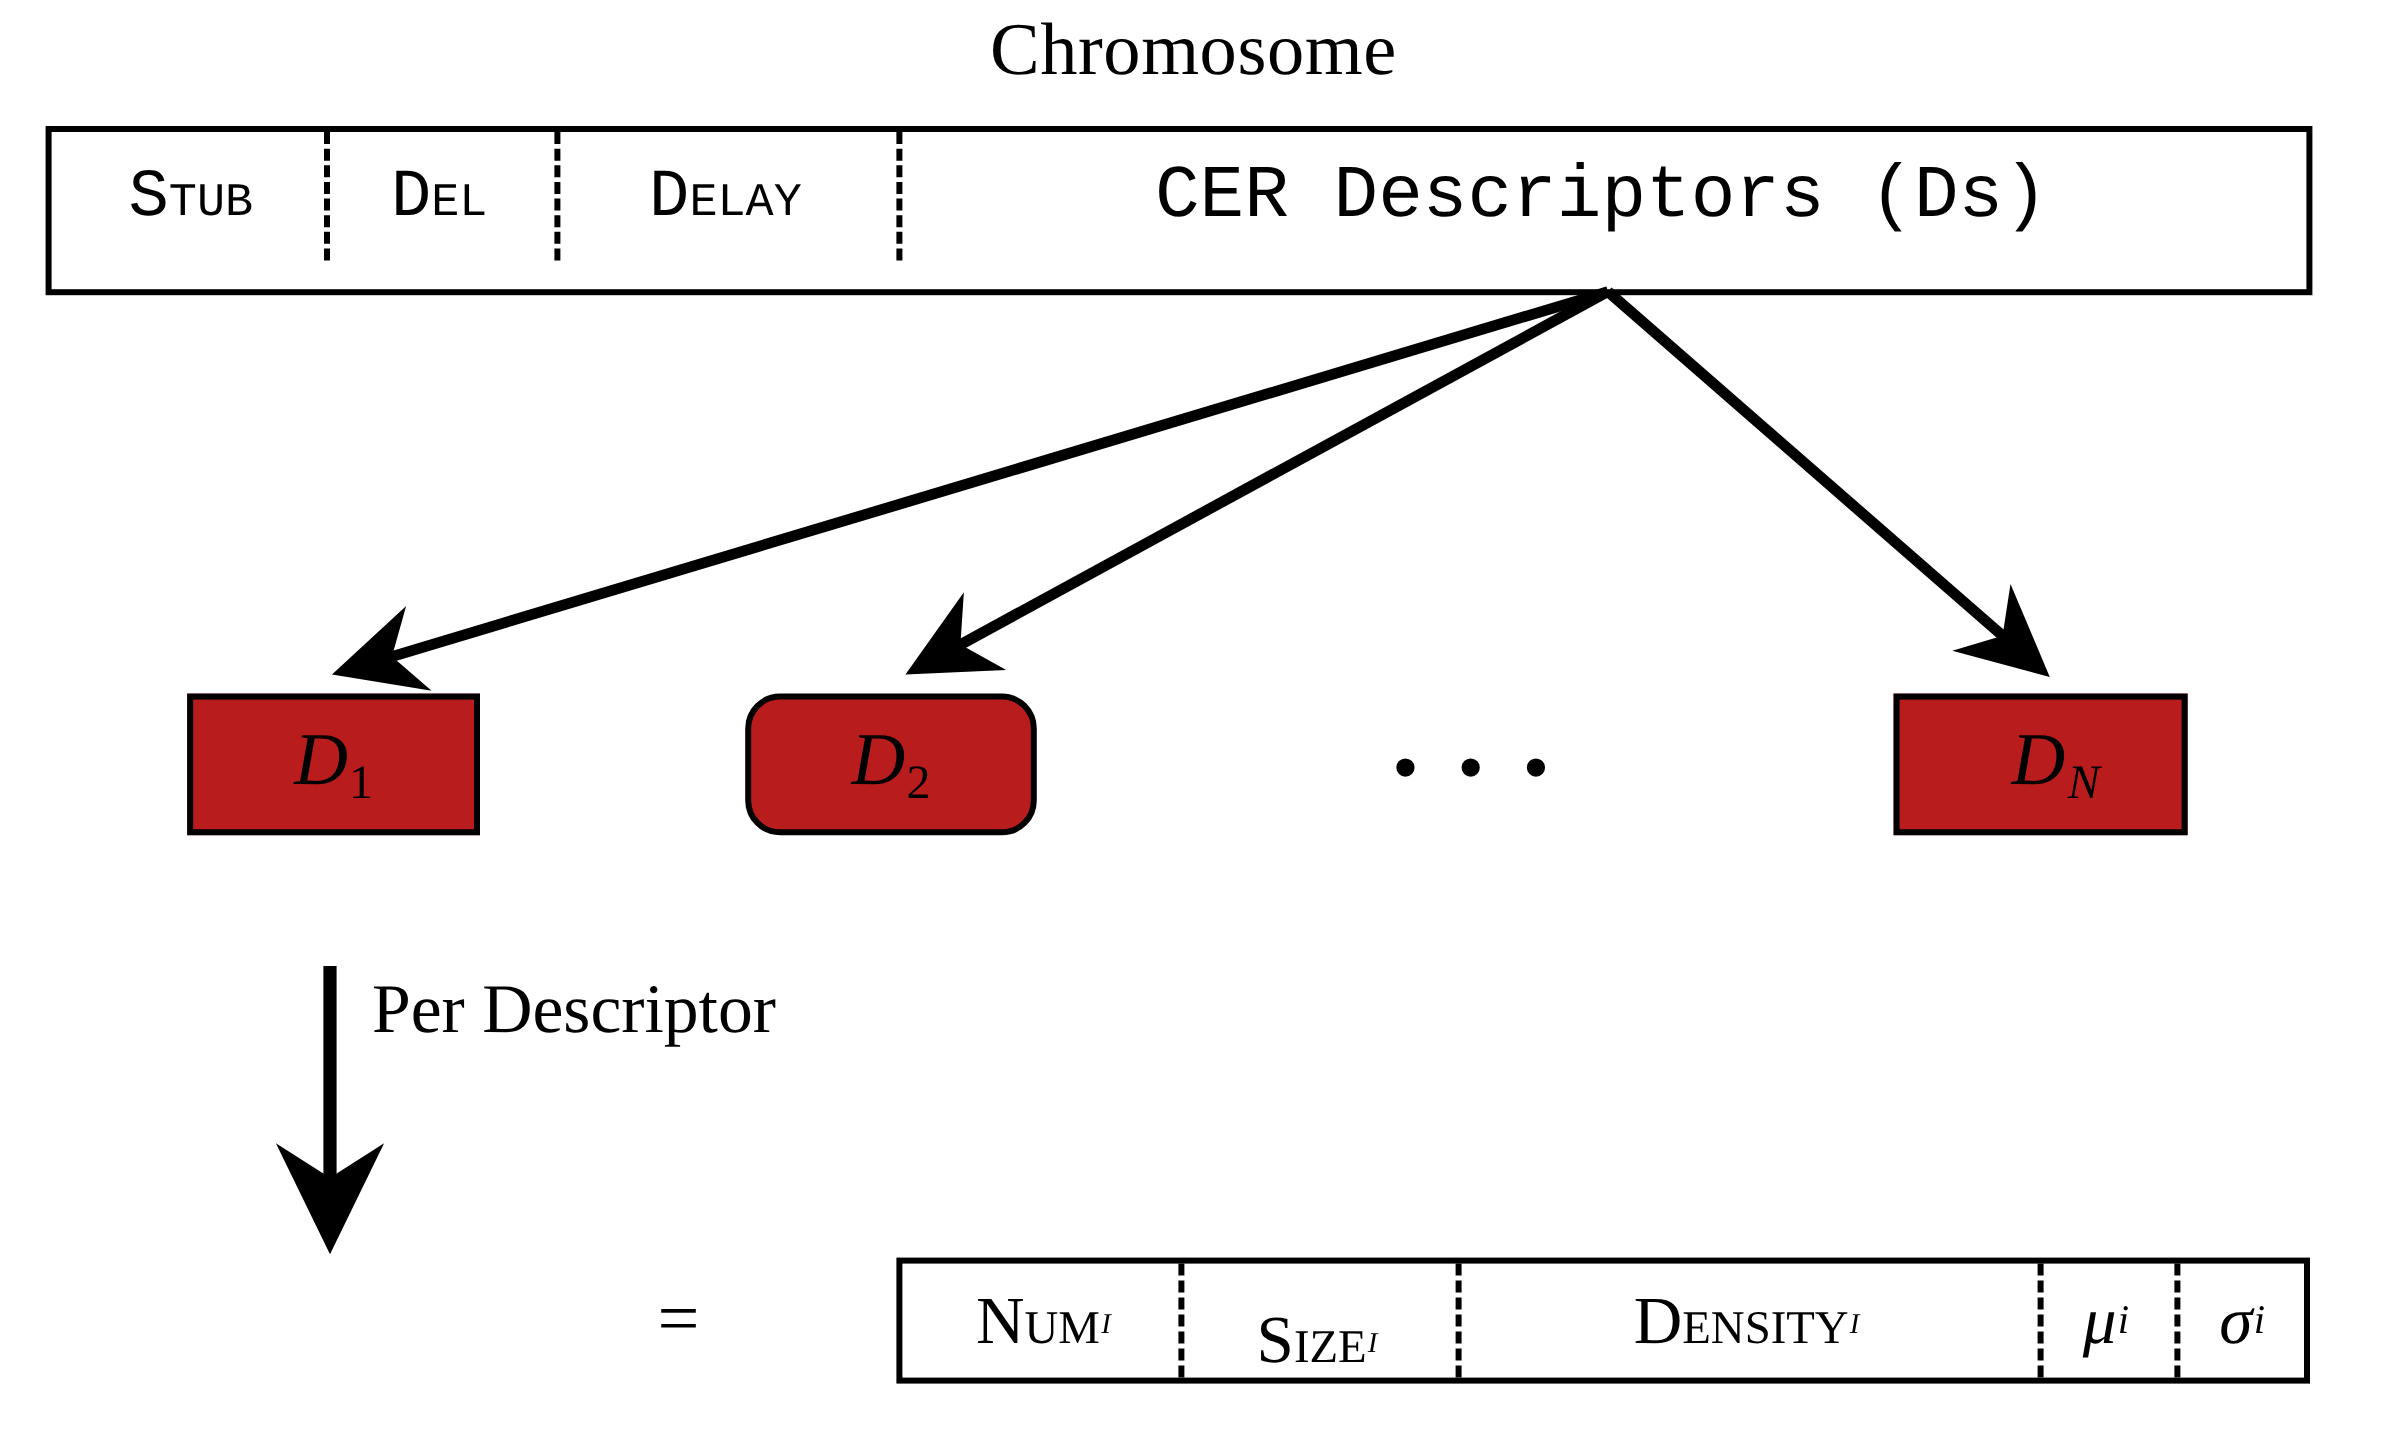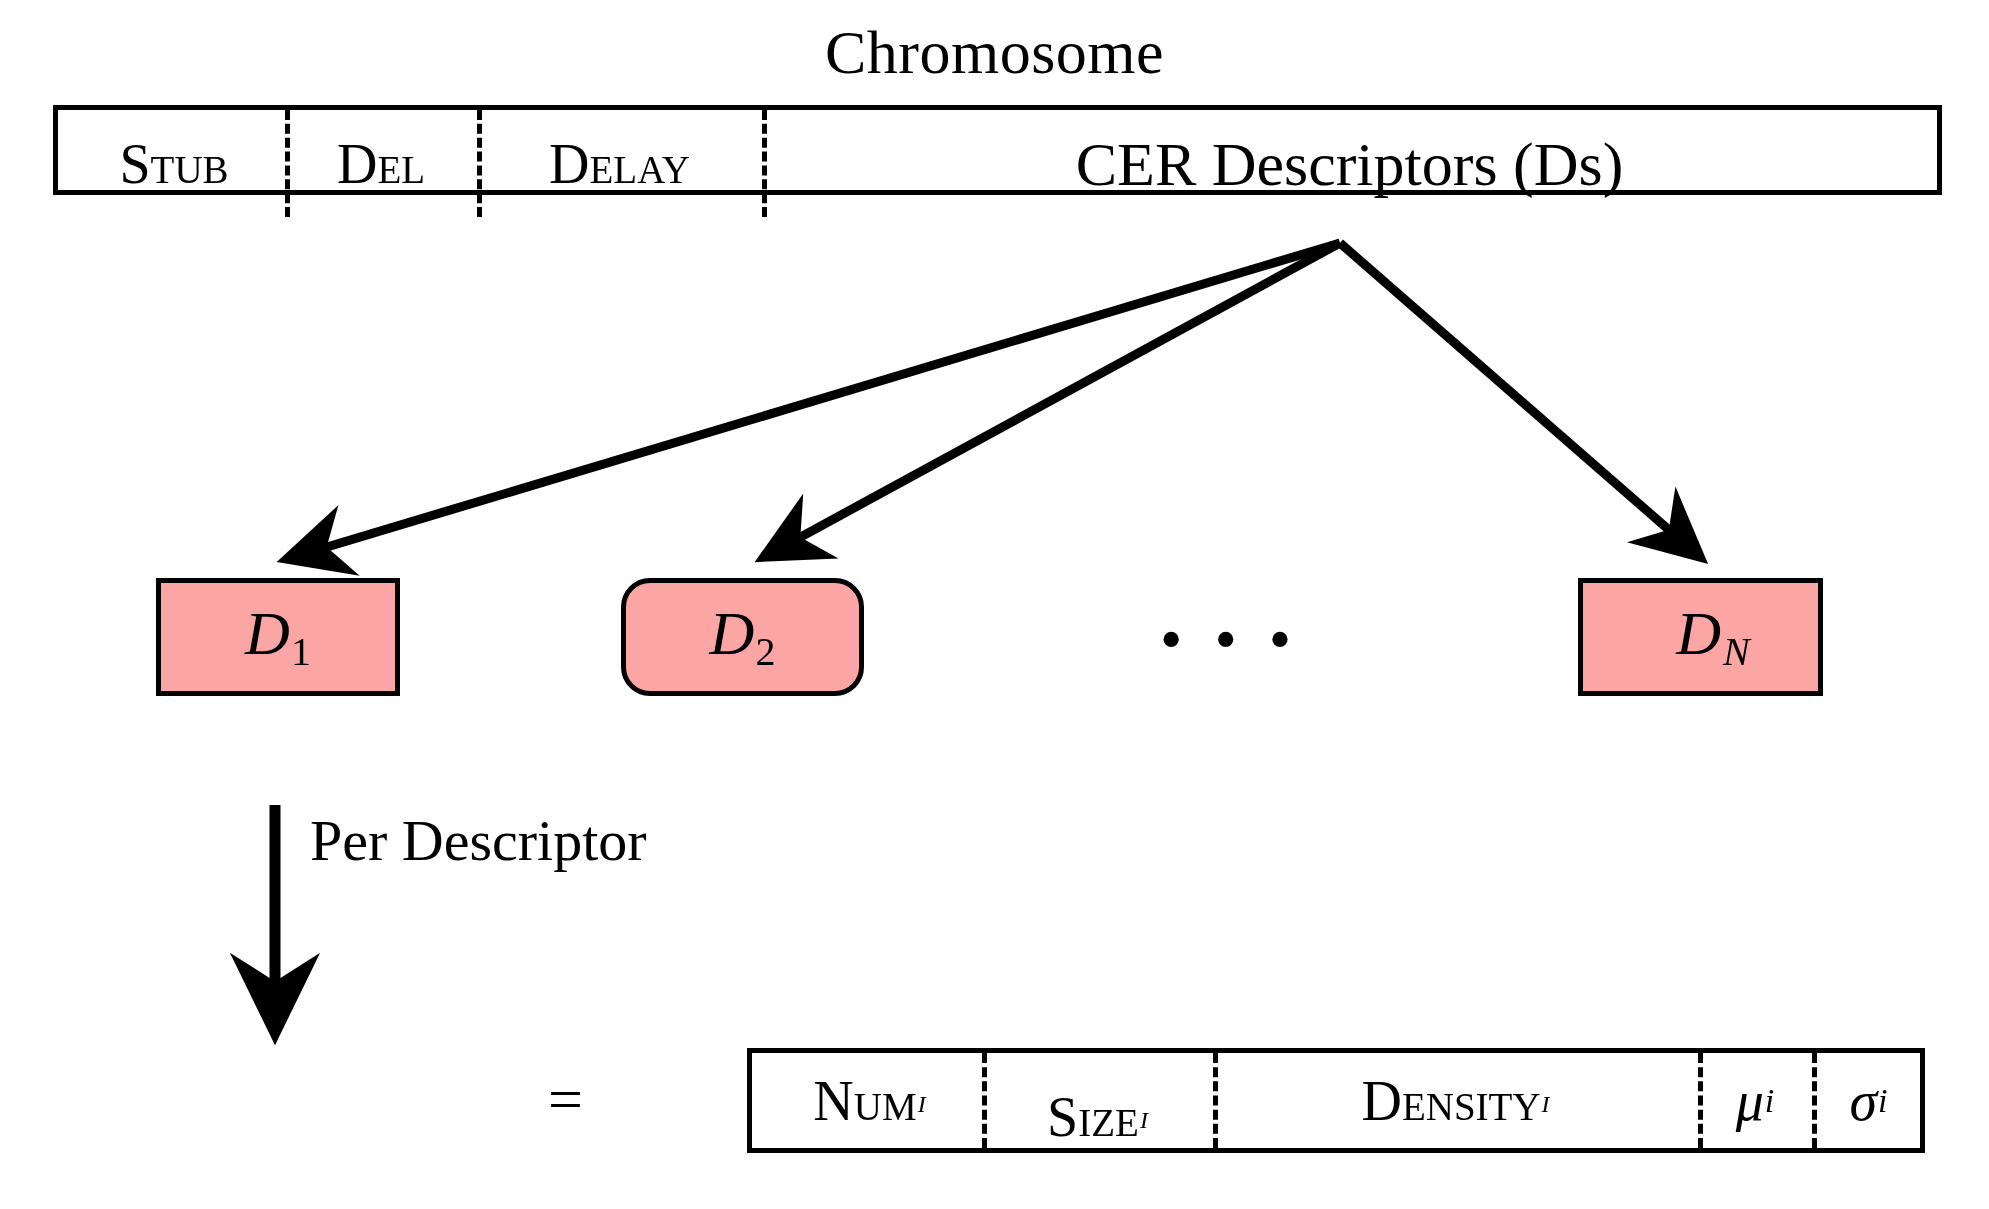--- a/index.html
+++ b/index.html
@@ -14,21 +14,21 @@
     background: #ffffff;
     font-family: "Liberation Serif", "DejaVu Serif", serif;
     color: #000000;
     overflow: hidden;
   }
 
   
   .title {
     position: absolute;
     left: 0;
-    top: 14px;
+    top: 4px;
     width: 1989px;
     text-align: center;
     font-size: 62px;
     line-height: 76px;
     letter-spacing: 0.5px;
   }
 
   
   .bar {
     position: absolute;
@@ -65,21 +65,21 @@
   .romanlabel {
     font-size: 56px;
     line-height: 1;
   }
 
   
   .dbox {
     position: absolute;
     box-sizing: border-box;
     border: 5px solid #000;
-    background: #fca5a5;
+    background: #b91c1c;
     display: flex;
     align-items: center;
     justify-content: center;
   }
   .dlabel {
     font-style: italic;
     font-size: 62px;
     line-height: 1;
   }
   .dlabel .idx {
@@ -130,21 +130,21 @@
     pointer-events: none;
   }
 </style>
 </head>
 <body>
 
 <div id="stage">
 
   <div class="title">Chromosome</div>
 
-  <div class="bar" style="left:53px; top:105px; width:1889px; height:90px;">
+  <div class="bar" style="left:38px; top:105px; width:1889px; height:141px;font-family:Liberation Mono, monospace;">
 
     <div class="divider" style="left:227px; top:0; height:107px;"></div>
     <div class="divider" style="left:419px; top:0; height:107px;"></div>
     <div class="divider" style="left:704px; top:0; height:107px;"></div>
 
     <div class="cell sc" style="left:5px; top:0; width:222px; height:107px;">
       <span>Stub</span>
     </div>
 
     <div class="cell sc" style="left:227px; top:0; width:192px; height:107px;">

